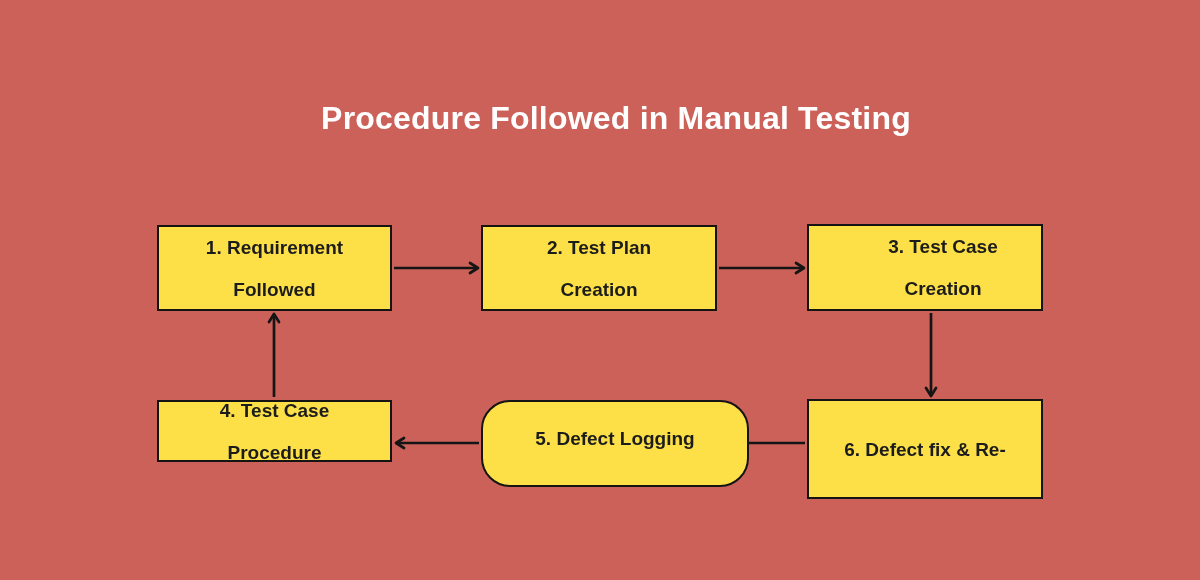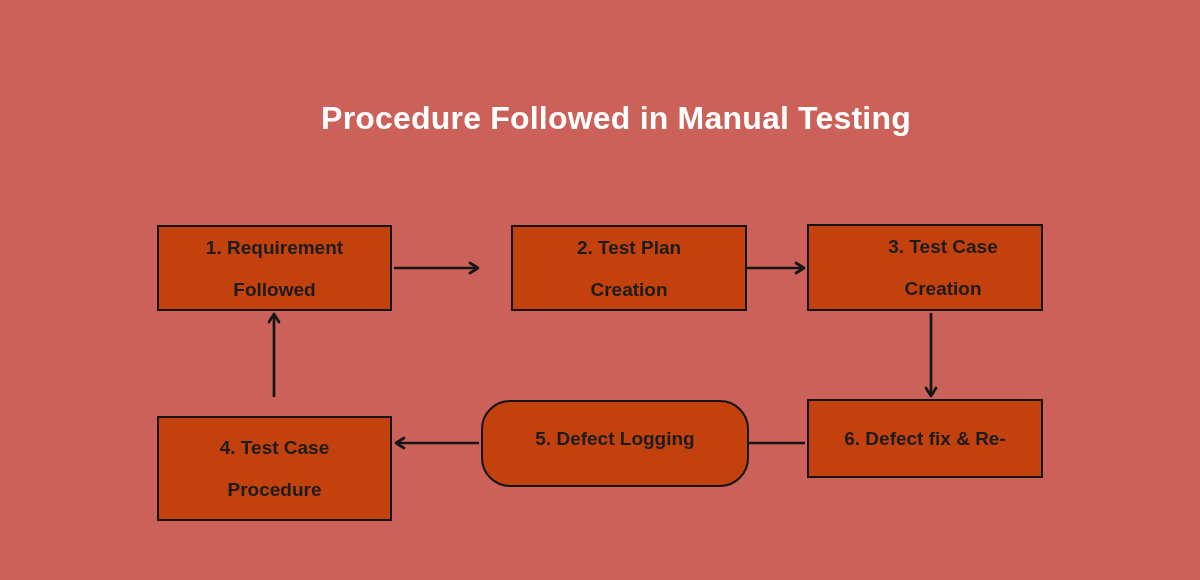--- a/index.html
+++ b/index.html
@@ -30,40 +30,40 @@
     position: absolute;
     left: 0;
     top: 0;
     width: 1200px;
     height: 580px;
   }
 
   .step-box {
     position: absolute;
     box-sizing: border-box;
-    background: #c2410c;
+    background: #fde047;
     border: 2.5px solid #141414;
     display: flex;
     flex-direction: column;
     justify-content: center;
     align-items: center;
     text-align: center;
     color: #1C1C1C;
     font-size: 19px;
     font-weight: bold;
     gap: 11px;
   }
   .step-box .ln { line-height: 31px; }
 
   .b1 { left: 157px; top: 225px; width: 235px; height: 86px; }
-  .b2 { left: 481px; top: 225px; width: 236px; height: 86px; margin-left: 30px; }
+  .b2 { left: 481px; top: 225px; width: 236px; height: 86px; }
   .b3 { left: 807px; top: 224px; width: 236px; height: 87px; padding-left: 36px; }
-  .b4 { left: 157px; top: 416px; width: 235px; height: 105px; text-align: right; }
+  .b4 { left: 157px; top: 400px; width: 235px; height: 62px; text-align: right; }
   .b5 { left: 481px; top: 400px; width: 268px; height: 87px; border-radius: 29px; }
-  .b6 { left: 807px; top: 399px; width: 236px; height: 79px; }
+  .b6 { left: 807px; top: 399px; width: 236px; height: 100px; }
 </style>
 </head>
 <body>
 
 <div class="canvas">
 
   <h1 class="title">Procedure Followed in Manual Testing</h1>
 
   <svg class="arrow-layer" viewBox="0 0 1200 580" xmlns="http://www.w3.org/2000/svg" aria-hidden="true">
     <defs>

